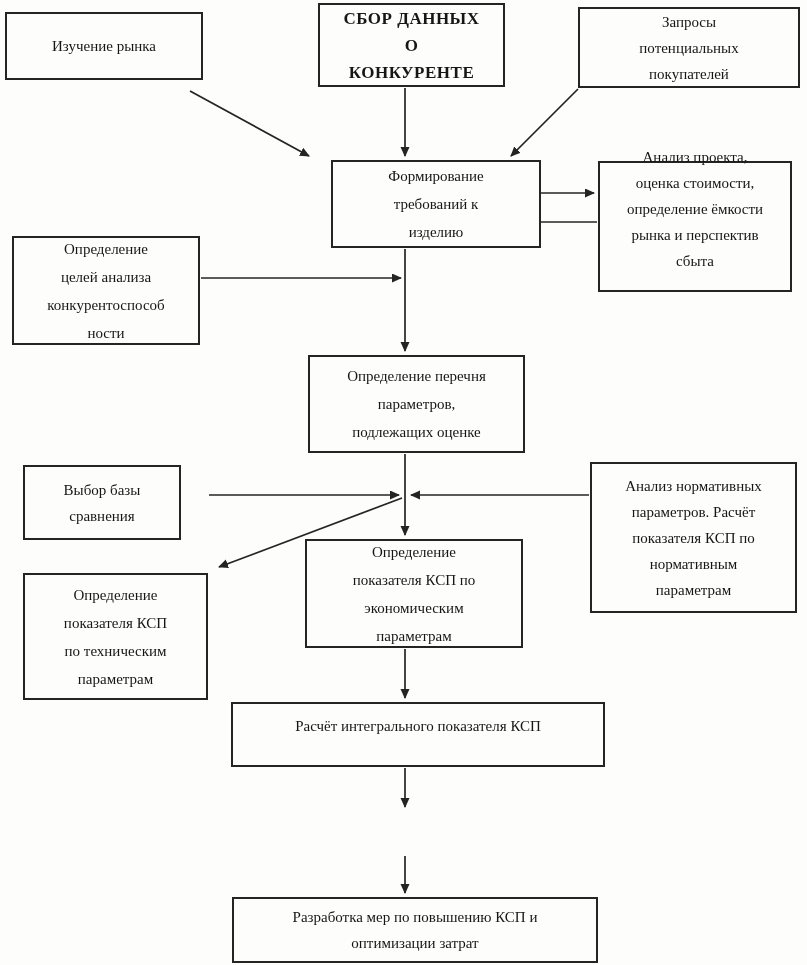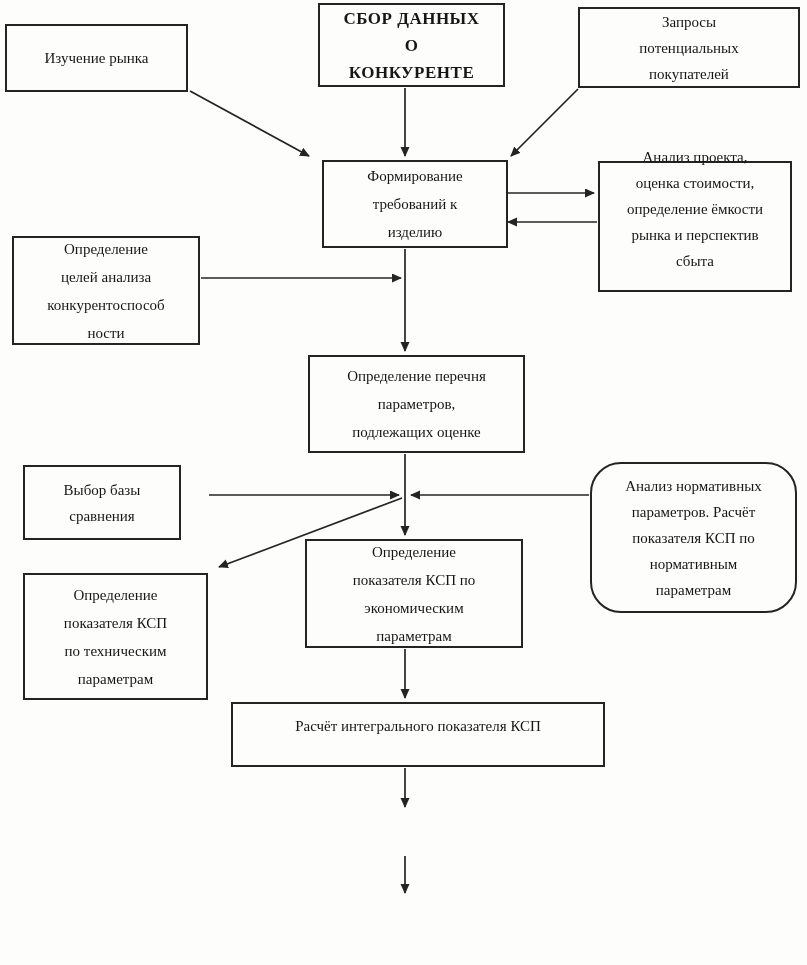--- a/index.html
+++ b/index.html
@@ -79,37 +79,37 @@
       <line x1="405" y1="454" x2="405" y2="535" marker-end="url(#arr)"></line>
       <line x1="209" y1="495" x2="399" y2="495" marker-end="url(#arr)"></line>
       <line x1="589" y1="495" x2="411" y2="495" marker-end="url(#arr)"></line>
       <line x1="402" y1="498" x2="219" y2="567" marker-end="url(#arr)"></line>
       <line x1="405" y1="649" x2="405" y2="698" marker-end="url(#arr)"></line>
       <line x1="405" y1="768" x2="405" y2="807" marker-end="url(#arr)"></line>
       <line x1="405" y1="856" x2="405" y2="893" marker-end="url(#arr)"></line>
     </g>
   </svg>
 
-  <div class="box" style="left:5px; top:24px; width:183px; height:68px;">
+  <div class="box" style="left:5px; top:12px; width:198px; height:68px;">
     <div class="box-text">Изучение рынка</div>
   </div>
 
   <div class="box title" style="left:318px; top:3px; width:187px; height:84px; border-width:2.5px;">
     <div class="box-text">СБОР ДАННЫХ
 О
 КОНКУРЕНТЕ</div>
   </div>
 
   <div class="box" style="left:578px; top:7px; width:222px; height:81px;">
     <div class="box-text">Запросы
 потенциальных
 покупателей</div>
   </div>
 
-  <div class="box wide" style="left:322px; top:160px; width:186px; height:88px;">
+  <div class="box wide" style="left:331px; top:160px; width:210px; height:88px;">
     <div class="box-text">Формирование
 требований к
 изделию</div>
   </div>
 
   <div class="box" style="left:598px; top:161px; width:194px; height:131px;align-items:flex-end;">
     <div class="box-text">Анализ проекта,
 оценка стоимости,
 определение ёмкости
 рынка и перспектив
@@ -127,21 +127,21 @@
     <div class="box-text">Определение перечня
 параметров,
 подлежащих оценке</div>
   </div>
 
   <div class="box" style="left:23px; top:465px; width:158px; height:75px;">
     <div class="box-text">Выбор базы
 сравнения</div>
   </div>
 
-  <div class="box" style="left:590px; top:462px; width:207px; height:151px;border-radius:31px;">
+  <div class="box" style="left:590px; top:462px; width:207px; height:151px;">
     <div class="box-text">Анализ нормативных
 параметров. Расчёт
 показателя КСП по
 нормативным
 параметрам</div>
   </div>
 
   <div class="box wide" style="left:23px; top:573px; width:185px; height:127px;">
     <div class="box-text">Определение
 показателя КСП
@@ -154,14 +154,18 @@
 показателя КСП по
 экономическим
 параметрам</div>
   </div>
 
   <div class="box top-align" style="left:231px; top:702px; width:374px; height:65px;">
     <div class="box-text">Расчёт интегрального показателя КСП</div>
   </div>
 
 
+  <div class="box" style="left:232px; top:897px; width:366px; height:66px;">
+    <div class="box-text">Разработка мер по повышению КСП и
+оптимизации затрат</div>
+  </div>
 
 </div>
 
 </body></html>

